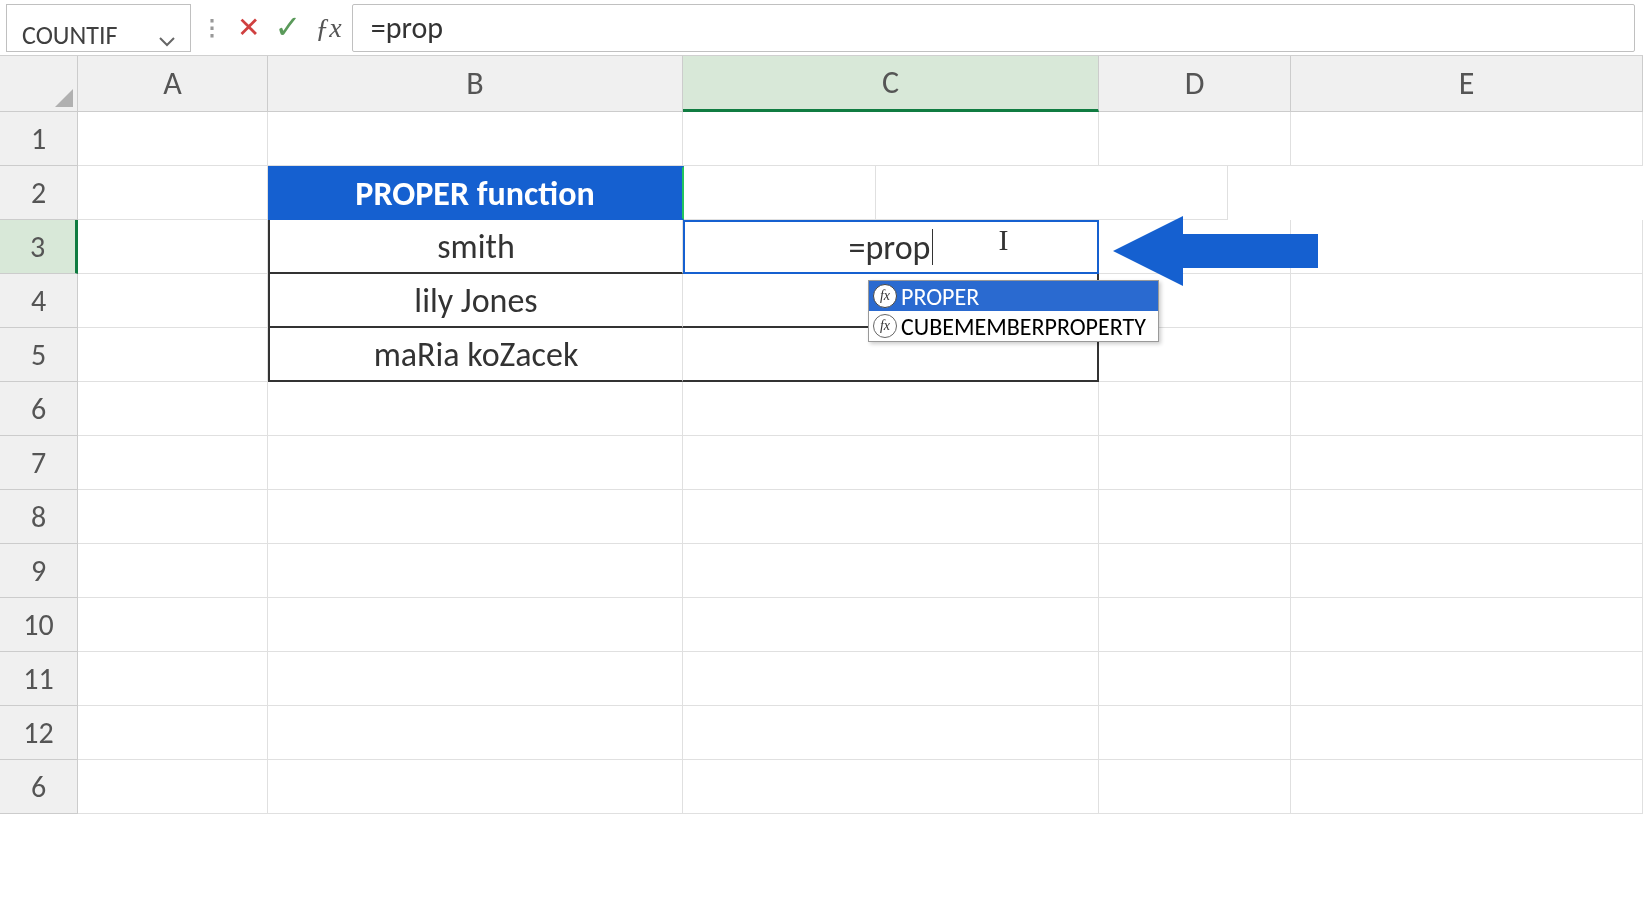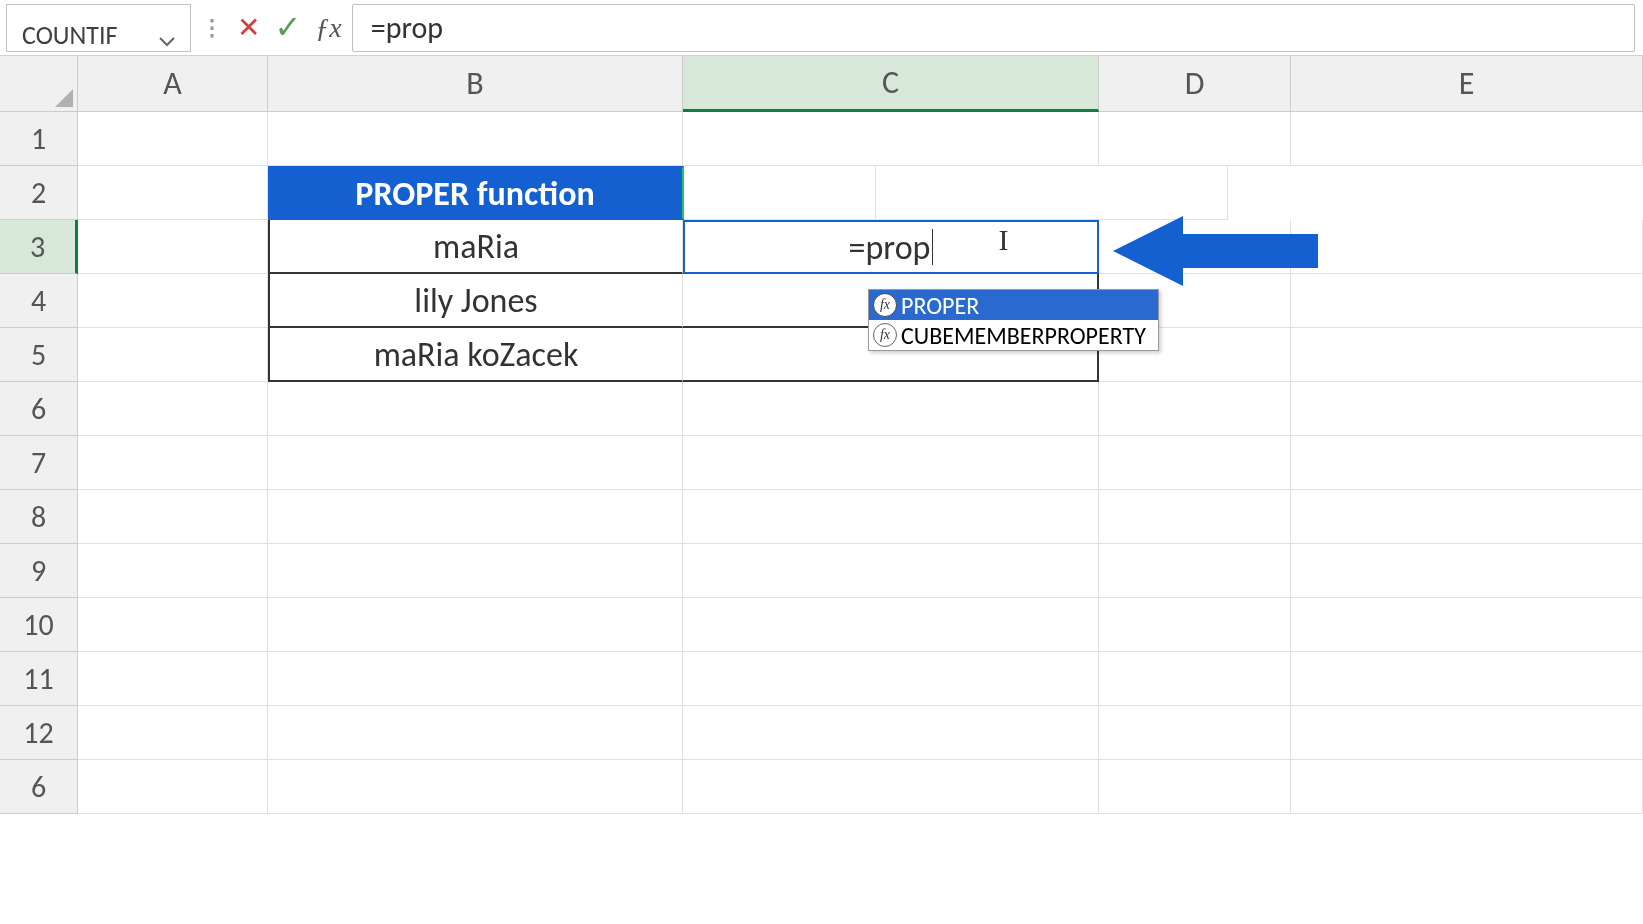--- a/index.html
+++ b/index.html
@@ -353,21 +353,21 @@
 
       <div class="grid-row">
         <div class="cell col-A"></div>
         <div class="cell col-C table-header last">PROPER function</div>
         <div class="cell col-D"></div>
         <div class="cell col-E"></div>
       </div>
 
       <div class="grid-row">
         <div class="cell col-A"></div>
-        <div class="cell col-B table-cell first">maRia</div>
+        <div class="cell col-B table-cell first">smith</div>
         <div class="cell col-C table-cell lastcol active-cell">
           <span class="edit-text">
             <span>=prop</span>
             <span class="cursor-blink"></span>
             <span class="text-cursor-indicator" style="left:150px;top:-4px;">I</span>
           </span>
         </div>
         <div class="cell col-D"></div>
         <div class="cell col-E"></div>
       </div>
@@ -446,21 +446,21 @@
 
       <div class="grid-row">
         <div class="cell col-A"></div>
         <div class="cell col-B"></div>
         <div class="cell col-C"></div>
         <div class="cell col-D"></div>
         <div class="cell col-E"></div>
       </div>
     </div>
 
-    <div class="autocomplete" style="left:790px; top:233px;">
+    <div class="autocomplete" style="left:790px; top:224px;">
       <div class="ac-item selected">
         <span class="fx-badge">fx</span>
         <span>PROPER</span>
       </div>
       <div class="ac-item">
         <span class="fx-badge">fx</span>
         <span>CUBEMEMBERPROPERTY</span>
       </div>
     </div>
 

